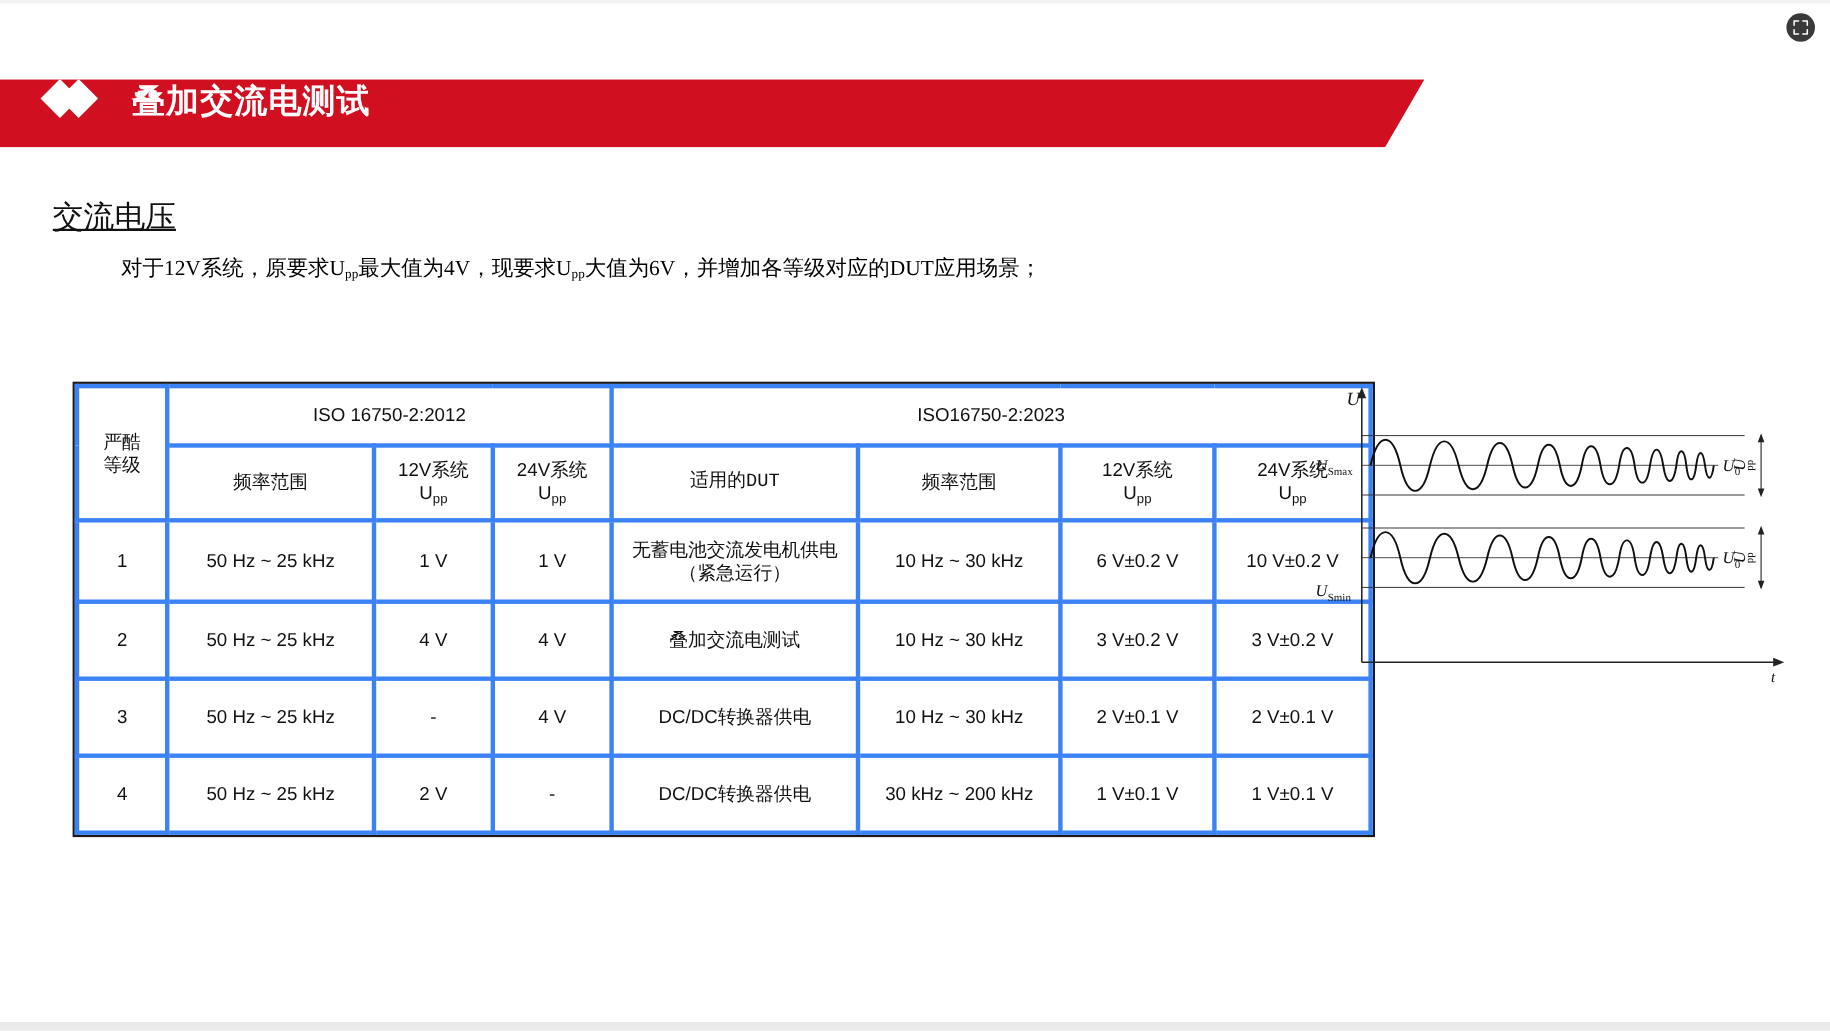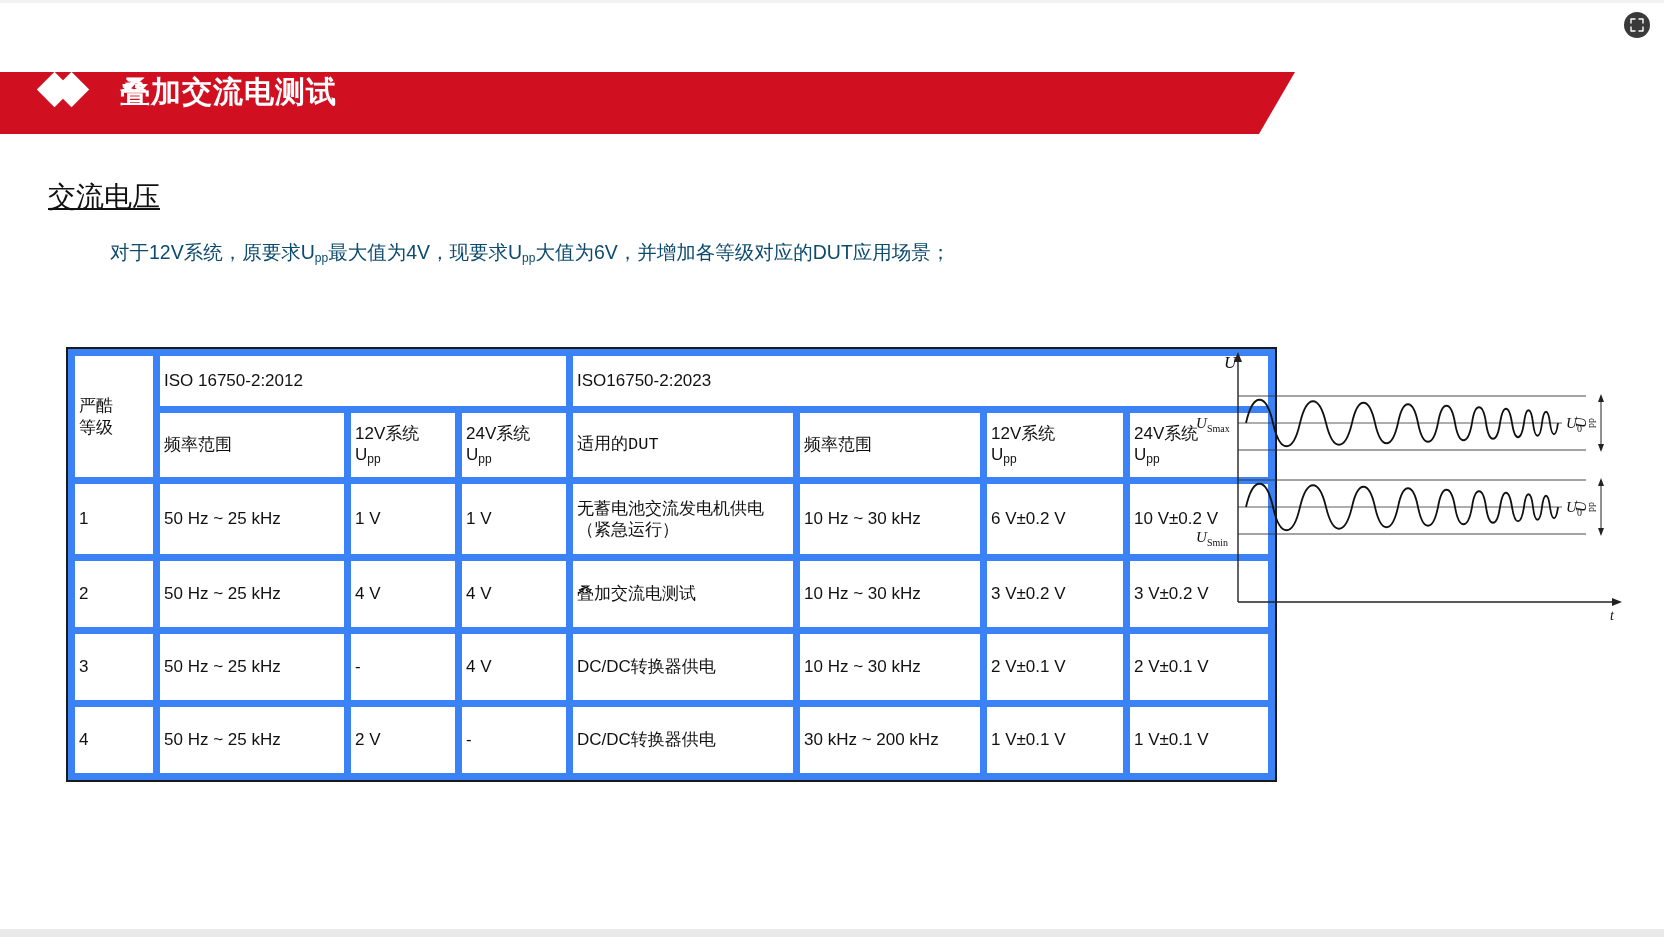--- a/index.html
+++ b/index.html
@@ -75,43 +75,43 @@
     font-family: "Liberation Serif", serif;
     font-size: 28px;
     color: #111111;
     text-decoration: underline;
   }
   .paras {
     position: absolute;
     top: 226px;
     left: 110px;
     width: 1100px;
-    font-family: Liberation Sans, sans-serif;
+    font-family: Liberation Serif, serif;
     font-size: 19.5px;
-    line-height: 53px;
-    color: #0c4a6e;
+    line-height: 37px;
+    color: #000000;
   }
   .paras p { margin: 0; }
   sub { font-size: 12px; vertical-align: -0.25em; }
 
   
   .table-wrap {
     position: absolute;
     top: 347px;
     left: 66px;
   }
   table.spec {
     border-collapse: collapse;
     table-layout: fixed;
     font-size: 17px;
     color: #111111;
   }
   table.spec td, table.spec th {
-    border: 7px solid #3b82f6;
-    text-align: left;
+    border: 4px solid #3b82f6;
+    text-align: center;
     vertical-align: middle;
     font-weight: normal;
     padding: 4px 4px;
     line-height: 1.25;
   }
   .outer-frame {
     border: 2px solid #1a1a1a;
     display: inline-block;
   }
   .c-lvl   { width: 70px; }

